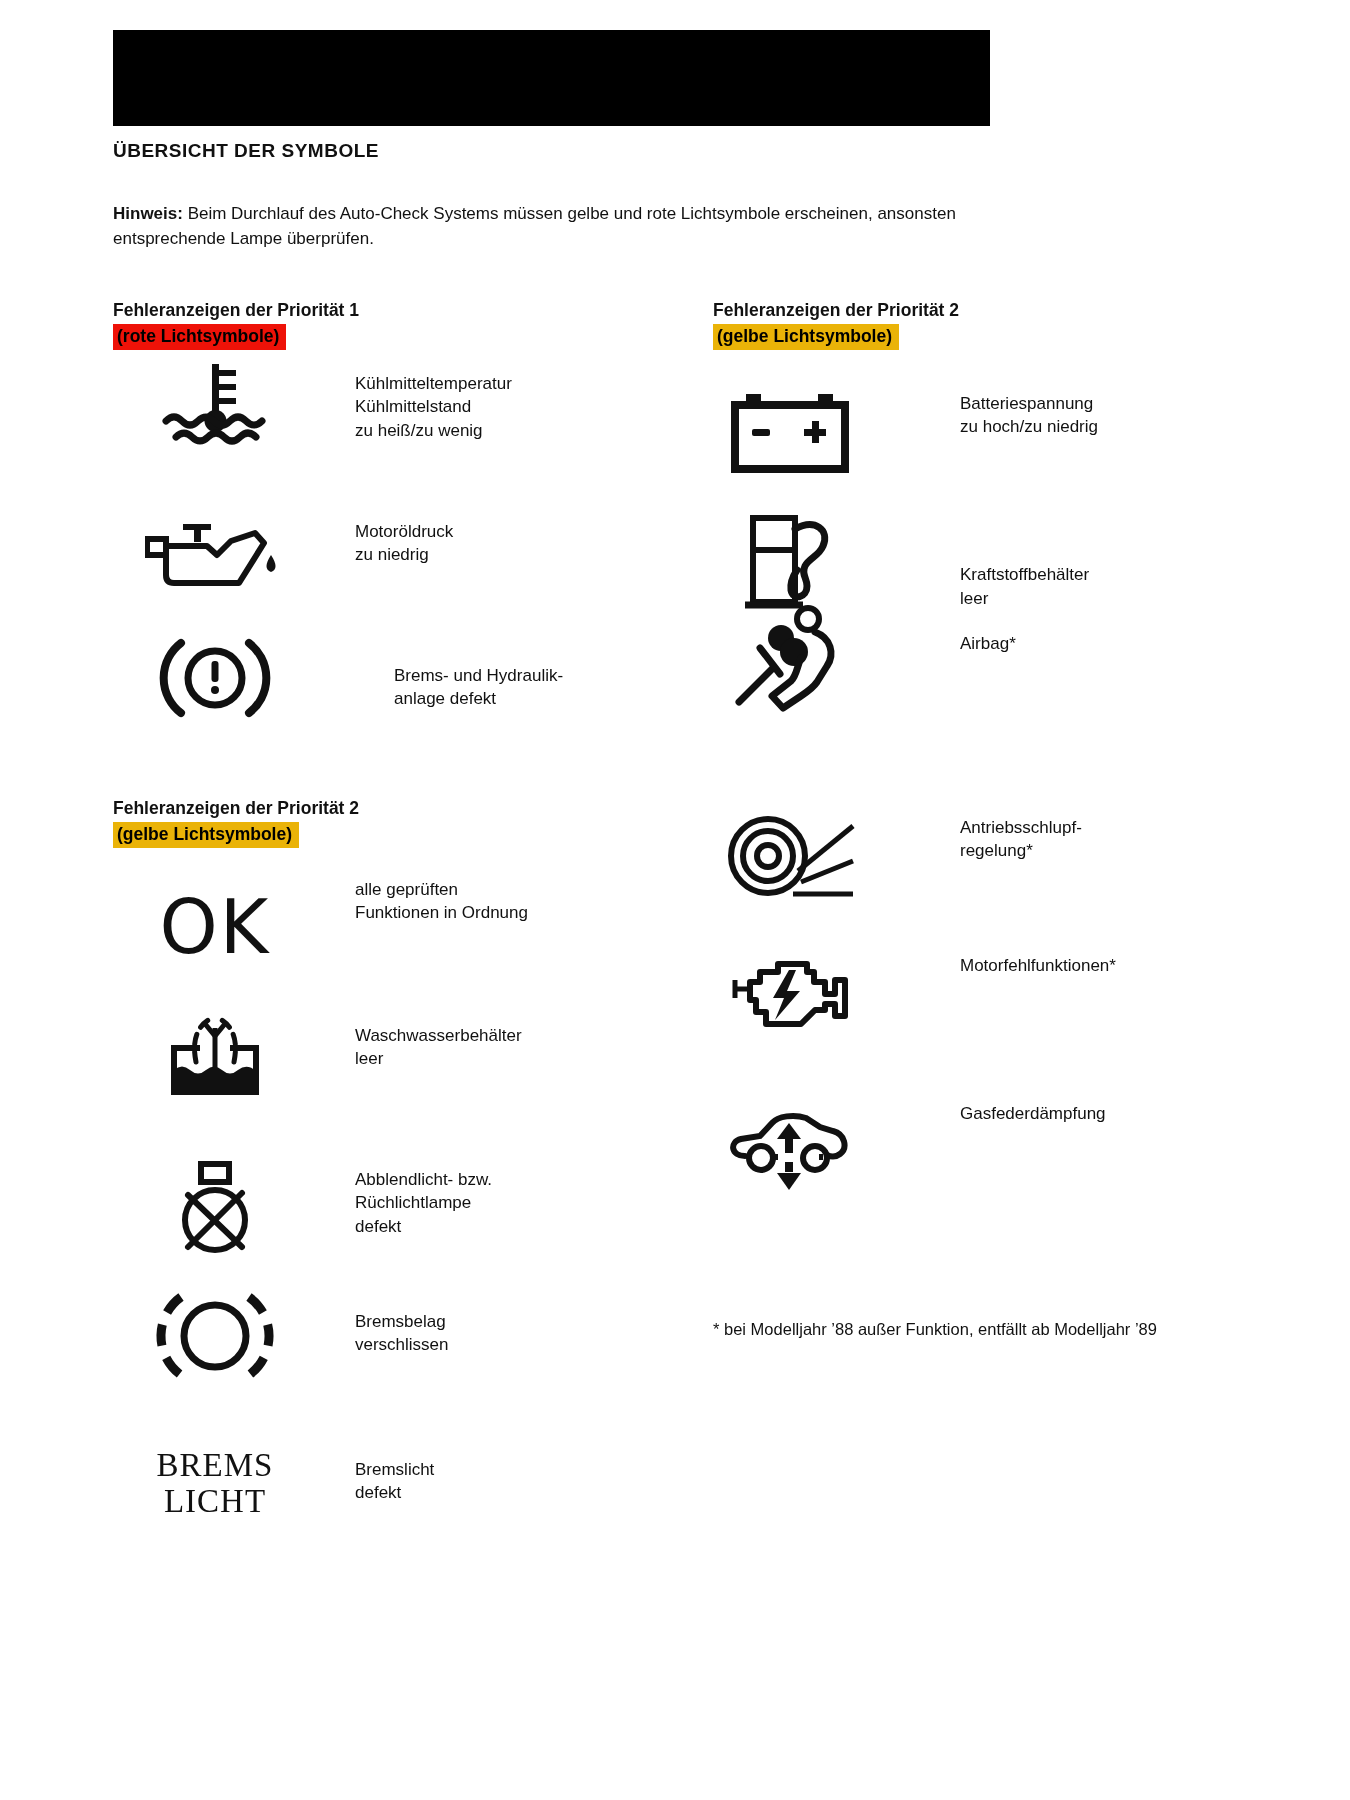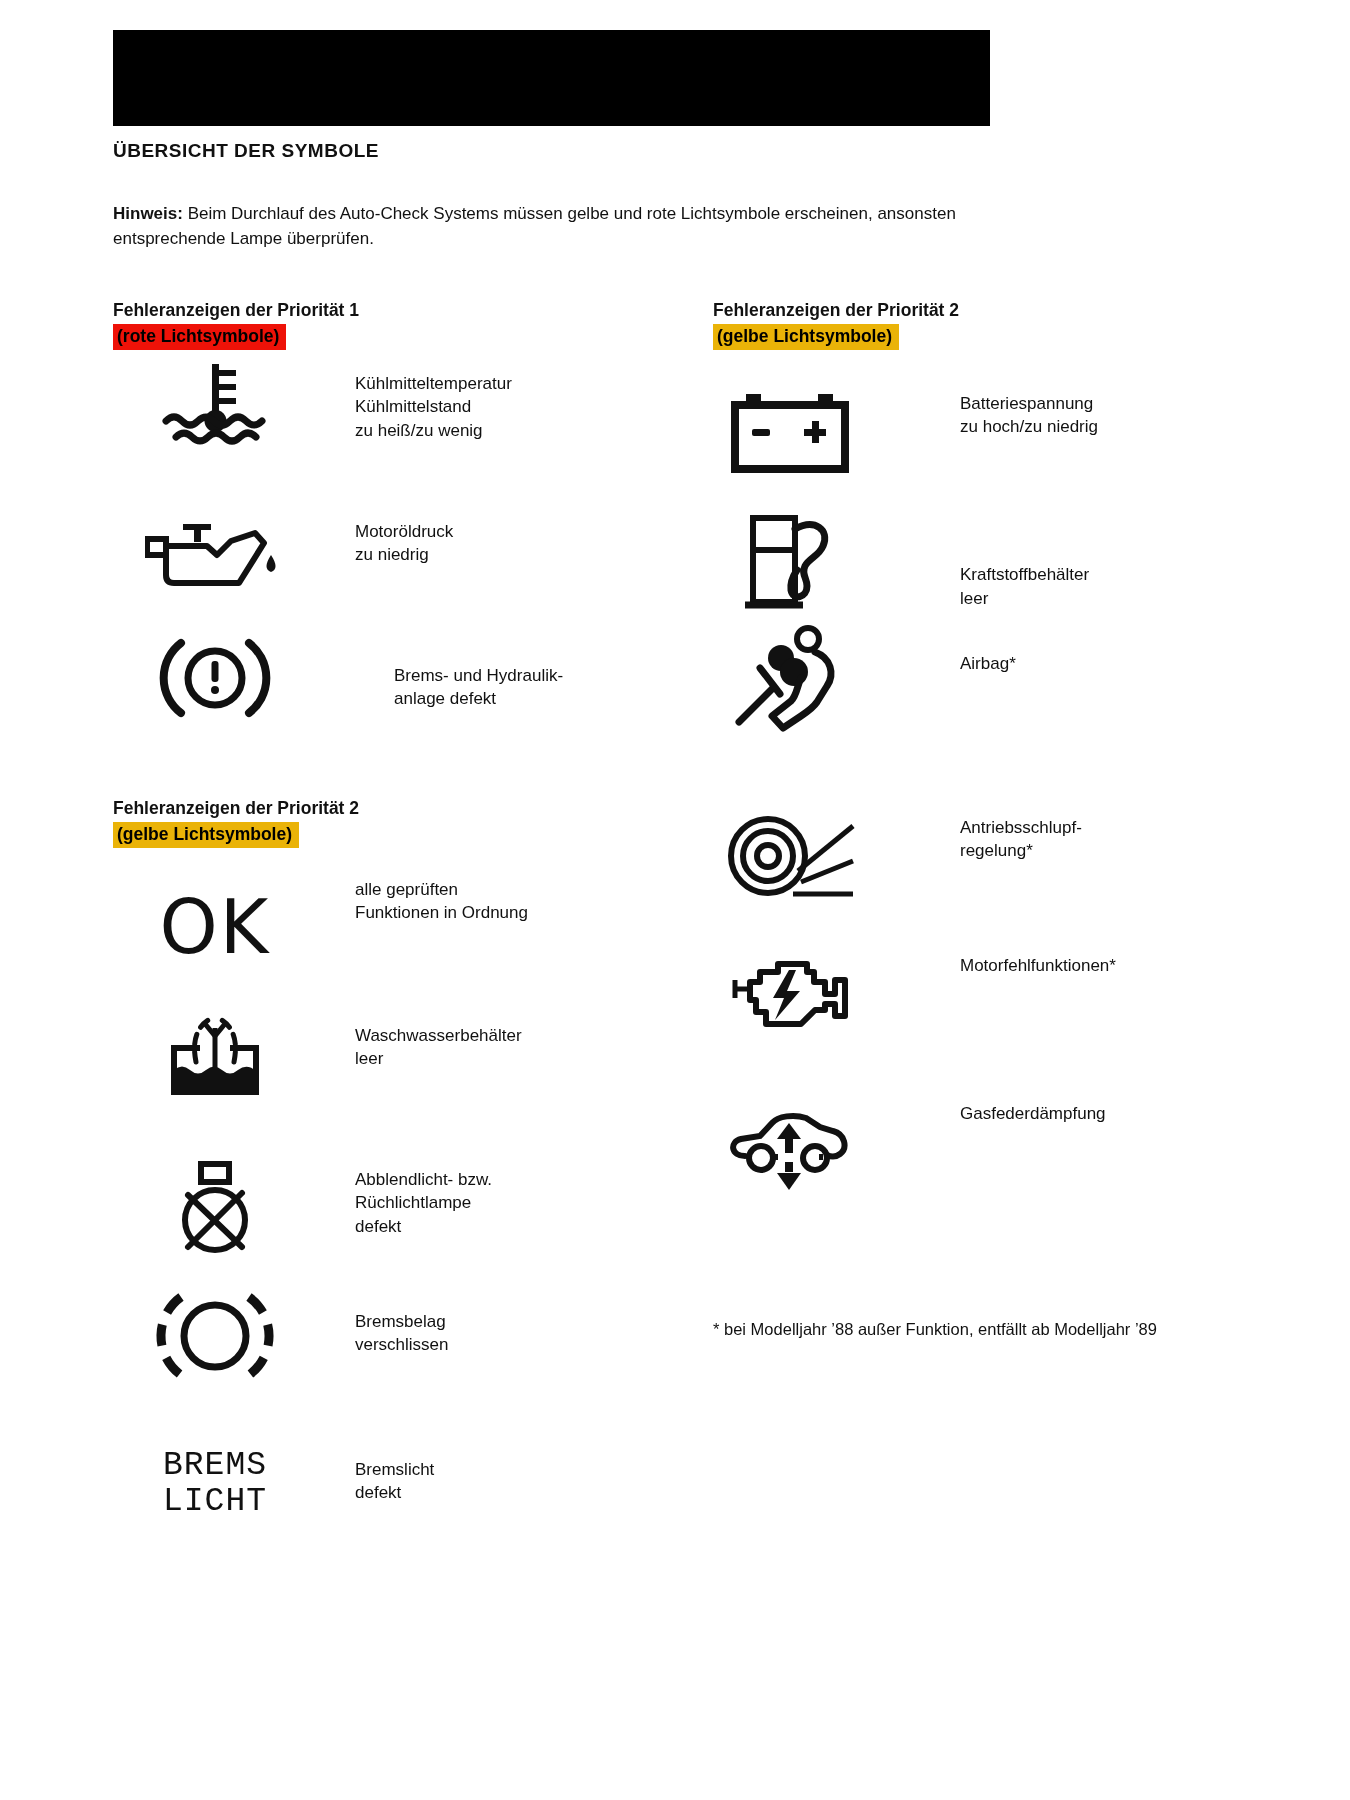--- a/index.html
+++ b/index.html
@@ -36,21 +36,21 @@
     font-size:17px;line-height:1.38;white-space:pre-line;
   }
   .lbl-left{margin-left:55px;}
   .lbl-right{margin-left:80px;}
   .ok-text{
     font-size:74px;line-height:.95;letter-spacing:2px;
     font-family:"DejaVu Sans", sans-serif;font-weight:400;margin-top:40px;
   }
   .display-text{
     font-size:33px;line-height:1.08;letter-spacing:1px;text-align:center;
-    font-family:Liberation Mono, monospace;white-space:pre-line;
+    font-family:Liberation Serif, serif;white-space:pre-line;
   }
   .footnote{
     position:absolute;left:713px;top:1320px;
     font-size:16.5px;
   }
   .scanline{position:absolute;left:15px;top:1788px;width:1320px;border-top:1px dotted #c9c9c9;}
   svg{display:block;}
   svg .st{fill:none;stroke:#111;}
 </style>
 </head>
@@ -203,21 +203,21 @@
         <rect x="18" y="8" width="42" height="84" fill="none" stroke="#111" stroke-width="6"></rect>
         <path class="st" d="M18 40 H60" stroke-width="6"></path>
         <path class="st" d="M10 95 H68" stroke-width="7"></path>
         <path class="st" d="M60 19 C80 8 95 20 88 36 C84 46 74 48 70 56 C66 64 72 68 72 76 C72 88 58 91 56 80 C55 72 58 66 62 60" stroke-width="7" stroke-linecap="round"></path>
       </svg>
     </div>
     <div class="lbl lbl-right" style="padding-top:10px;">Kraftstoffbehälter
 leer</div>
   </div>
 
-  <div class="row" style="left:700px;top:624px;">
+  <div class="row" style="left:700px;top:604px;">
     <div class="sym sym-right">
       <svg width="118" height="118" viewBox="0 0 118 118">
         <path class="st" d="M8 98 L42 64" stroke-width="7" stroke-linecap="round"></path>
         <path class="st" d="M29 44 L49 70" stroke-width="7" stroke-linecap="round"></path>
         <circle cx="50" cy="34" r="13" fill="#111"></circle>
         <circle cx="63" cy="48" r="14" fill="#111"></circle>
         <circle class="st" cx="77" cy="15" r="11" stroke-width="6"></circle>
         <path class="st" d="M84 28 C100 34 104 50 96 62 L86 78 C82 84 76 88 70 92 L52 104 L41 92 L60 77 C66 71 66 62 70 54" stroke-width="7" stroke-linecap="round" stroke-linejoin="round"></path>
       </svg>
     </div>

